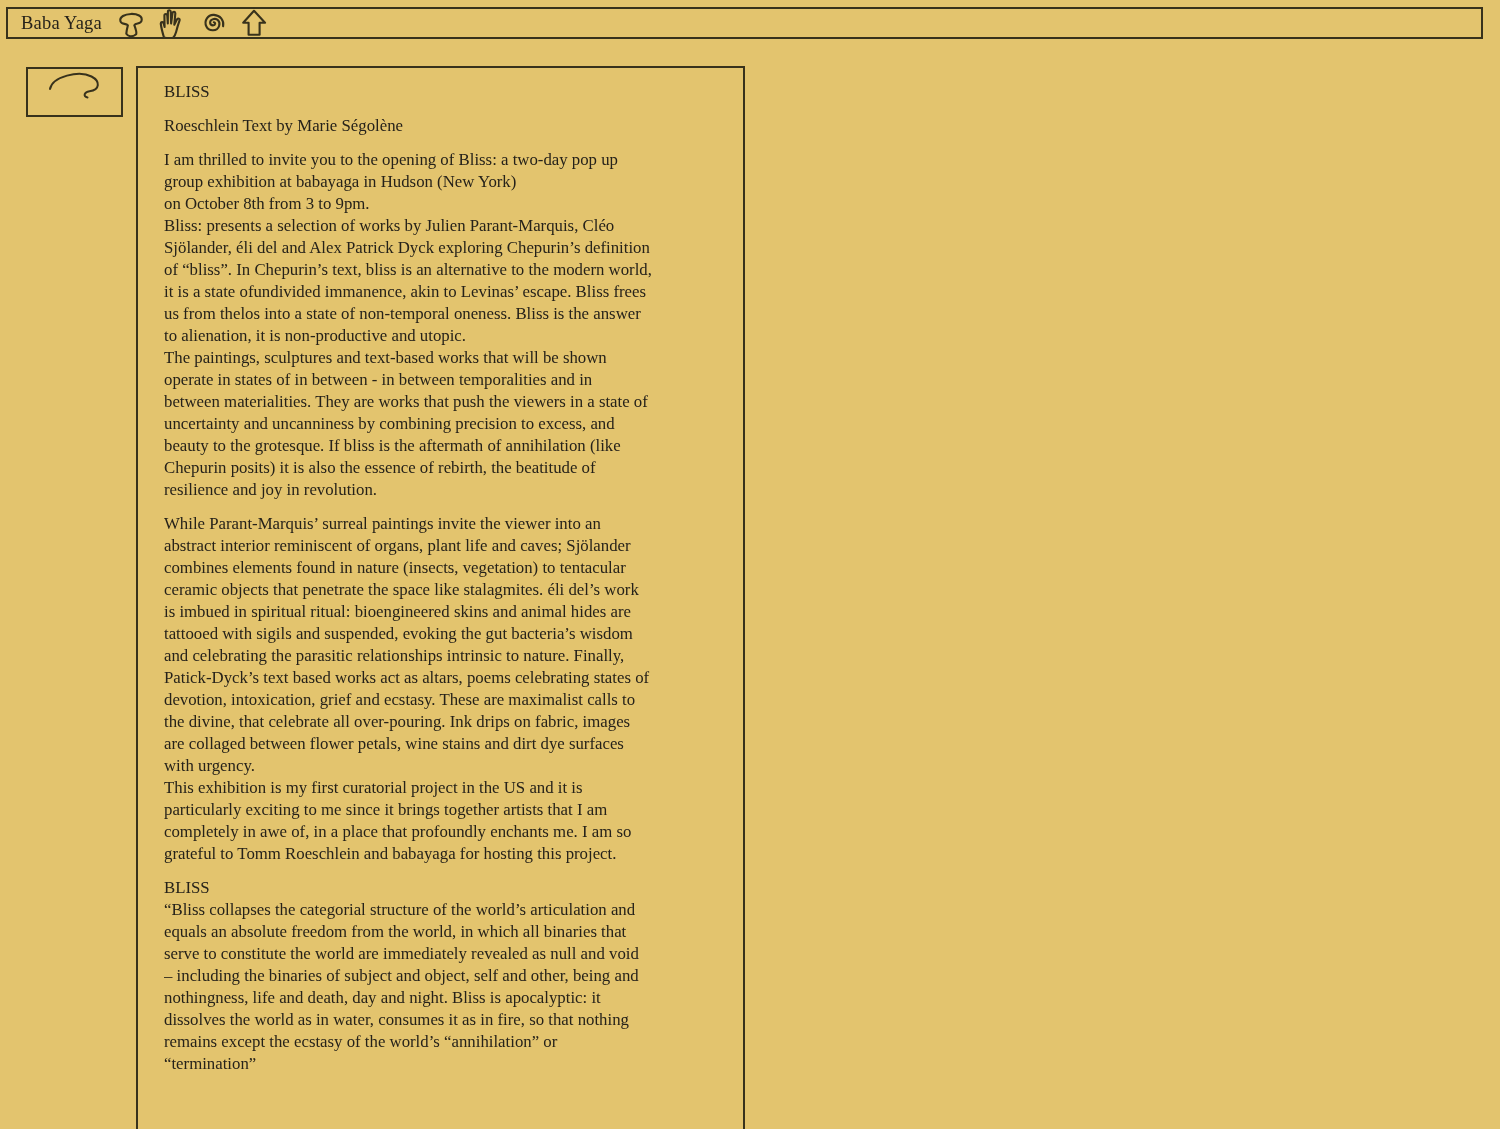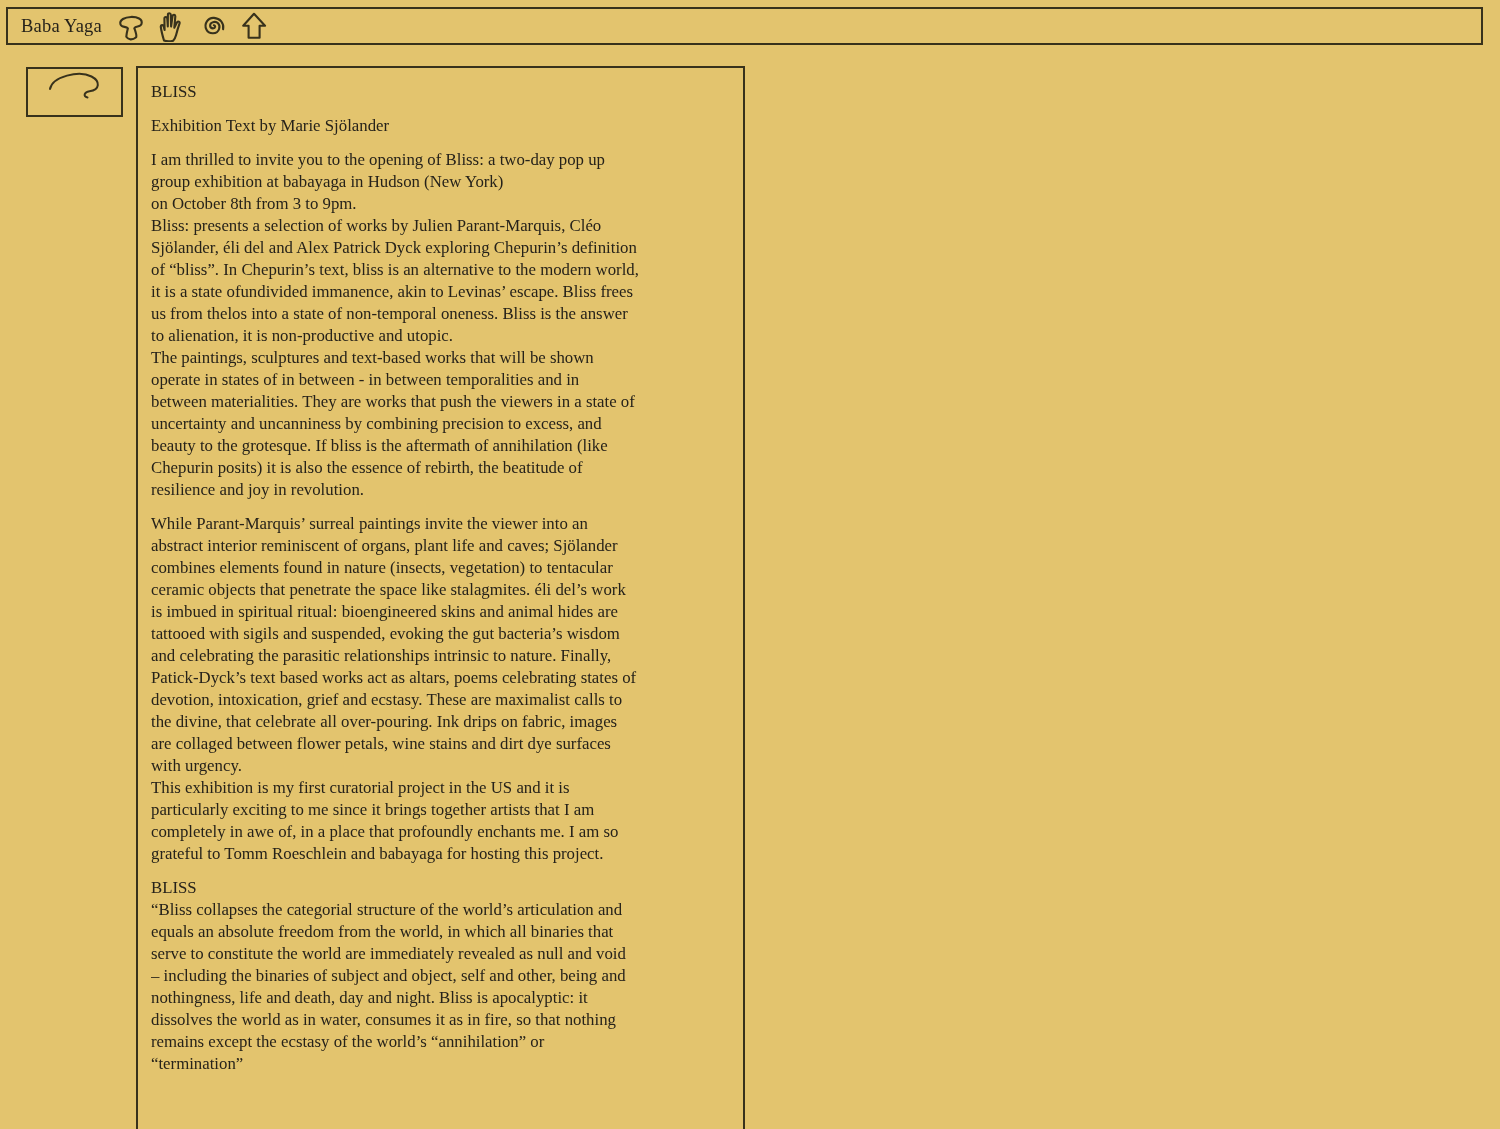--- a/index.html
+++ b/index.html
@@ -10,21 +10,21 @@
   *{ box-sizing: border-box; margin:0; padding:0; }
   html,body{
     width:1500px; height:1129px;
     overflow:hidden;
     background: var(--bg);
     color: var(--ink);
     font-family: "Liberation Serif", "DejaVu Serif", serif;
   }
   .topbar{
     position:absolute; left:6px; top:7px;
-    width:1477px; height:38px;
+    width:1477px; height:32px;
     border:2px solid var(--line);
     display:flex; align-items:center;
     padding-left:13px; gap:9px;
     background: var(--bg);
   }
   .topbar .site-title{
     font-size:18.5px;
     letter-spacing:0.2px;
     margin-right:4px;
     cursor:pointer;
@@ -60,21 +60,21 @@
     width:609px; height:1200px;
     border:2px solid var(--line);
     padding:13px 8px 20px 13px;
     overflow:hidden;
     background: var(--bg);
   }
   .article-panel p{
     font-size:16.8px;
     line-height:22px;
     white-space:pre;
-    margin:0 0 12px 0;
+    margin:0 0 12px 13px;
     overflow:hidden;
   }
 </style>
 </head>
 <body>
 
 <header class="topbar">
   <span class="site-title">Baba Yaga</span>
 
   <span class="nav-icon">
@@ -105,21 +105,21 @@
 <div class="back-box">
   <span>
     <svg viewBox="0 0 93 46">
       <path d="M22,22 C24.5,9.5 51,3 63.5,9.5 C72.5,14.2 72,23 61.5,24.2 C56.5,24.8 54.5,29.5 59.5,30.5"></path>
     </svg>
   </span>
 </div>
 
 <main class="article-panel">
   <p>BLISS</p>
-  <p>Exhibition Text by Marie Sjölander</p>
+  <p>Roeschlein Text by Marie Ségolène</p>
   <p>I am thrilled to invite you to the opening of Bliss: a two-day pop up
 group exhibition at babayaga in Hudson (New York)
 on October 8th from 3 to 9pm.
 Bliss: presents a selection of works by Julien Parant-Marquis, Cléo
 Sjölander, éli del and Alex Patrick Dyck exploring Chepurin’s definition
 of “bliss”. In Chepurin’s text, bliss is an alternative to the modern world,
 it is a state ofundivided immanence, akin to Levinas’ escape. Bliss frees
 us from thelos into a state of non-temporal oneness. Bliss is the answer
 to alienation, it is non-productive and utopic.
 The paintings, sculptures and text-based works that will be shown

